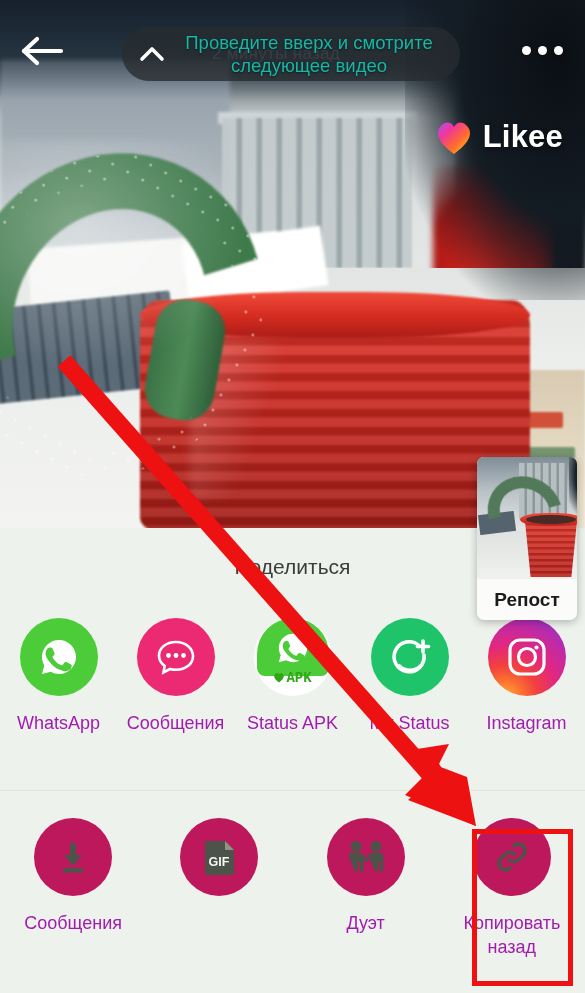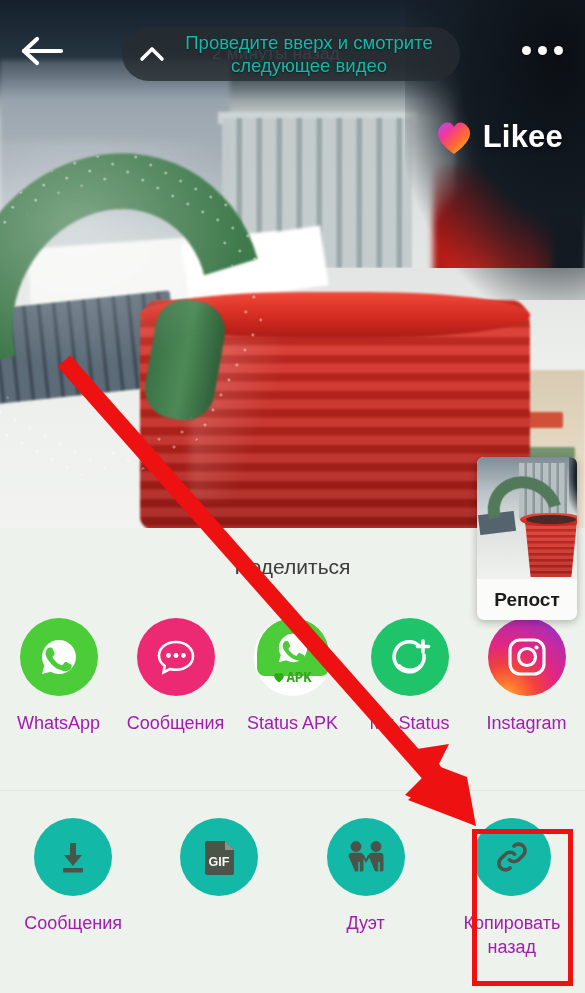--- a/index.html
+++ b/index.html
@@ -330,21 +330,21 @@
     display: flex; flex-direction: column; align-items: center;
   }
   .app-circle {
     width: 78px; height: 78px; border-radius: 50%;
     display: flex; align-items: center; justify-content: center;
     overflow: hidden;
     position: relative;
   }
   .act-circle {
     width: 78px; height: 78px; border-radius: 50%;
-    background: #14b8a6;
+    background: #be185d;
     display: flex; align-items: center; justify-content: center; text-align: right;
   }
   .cell-label {
     margin-top: 15px;
     font-size: 18px;
     color: #a21caf;
     text-align: center;
     line-height: 24px;
     max-width: 104px;
     word-break: break-word;

